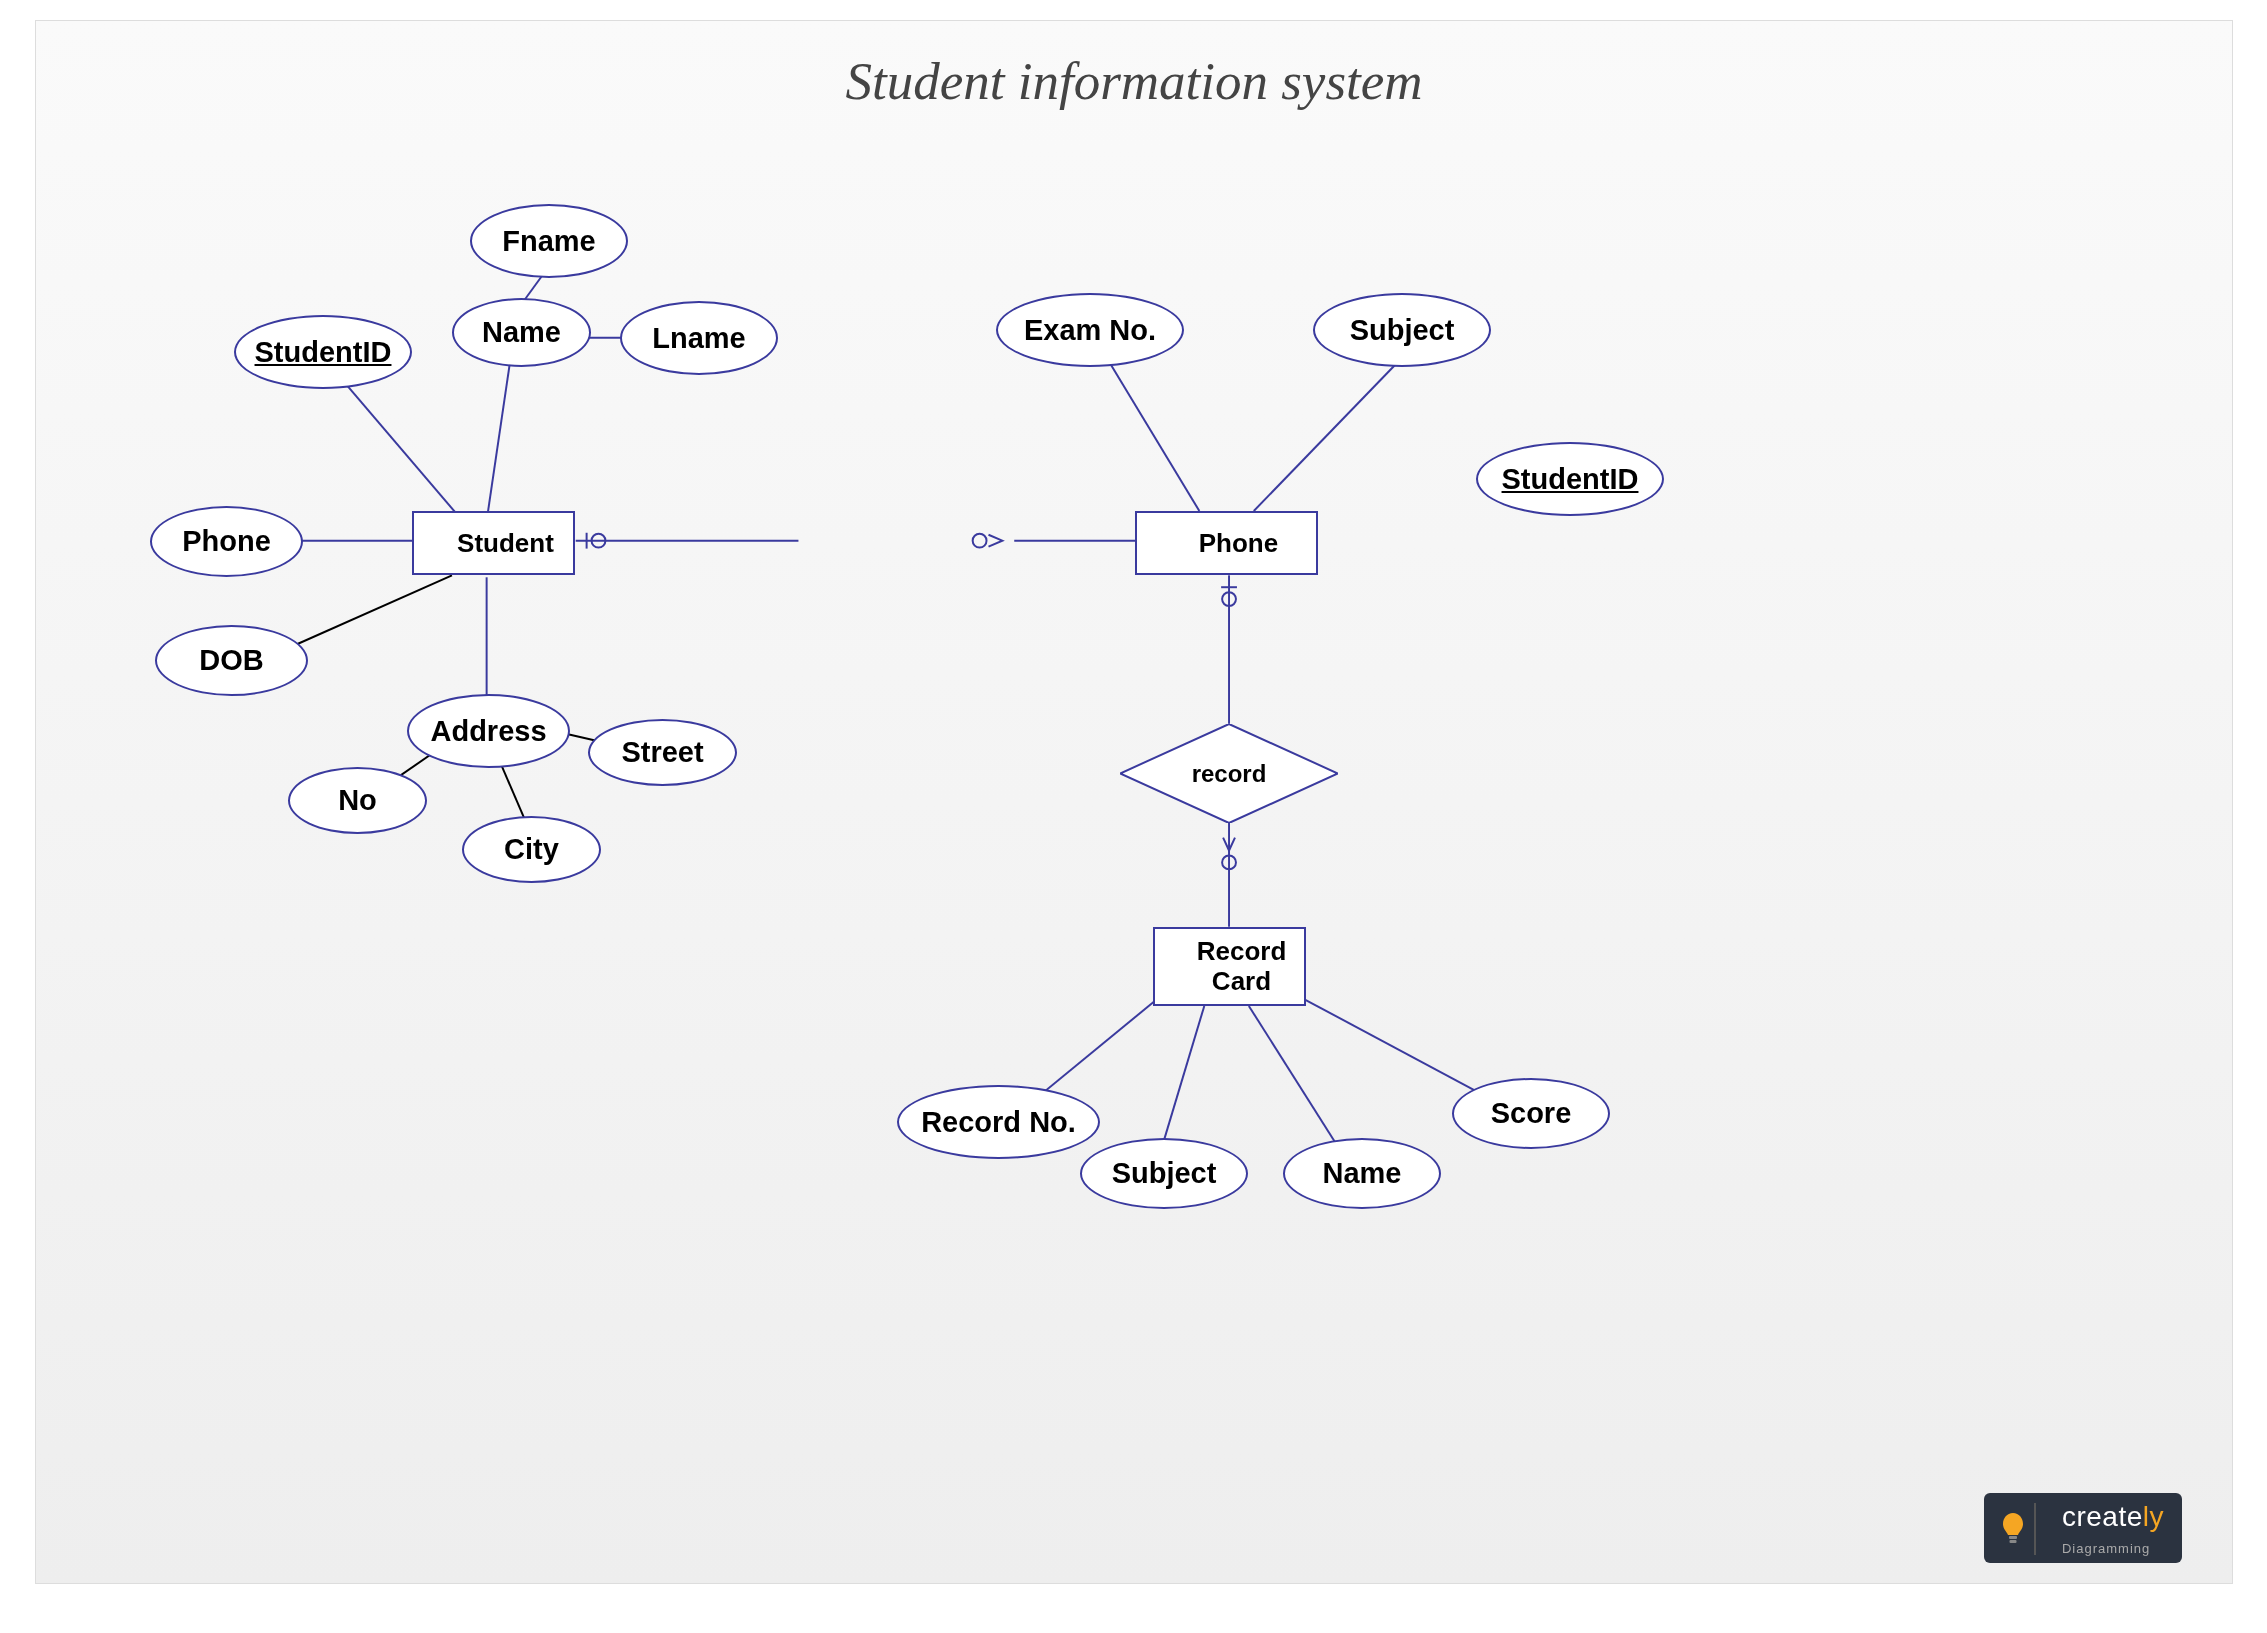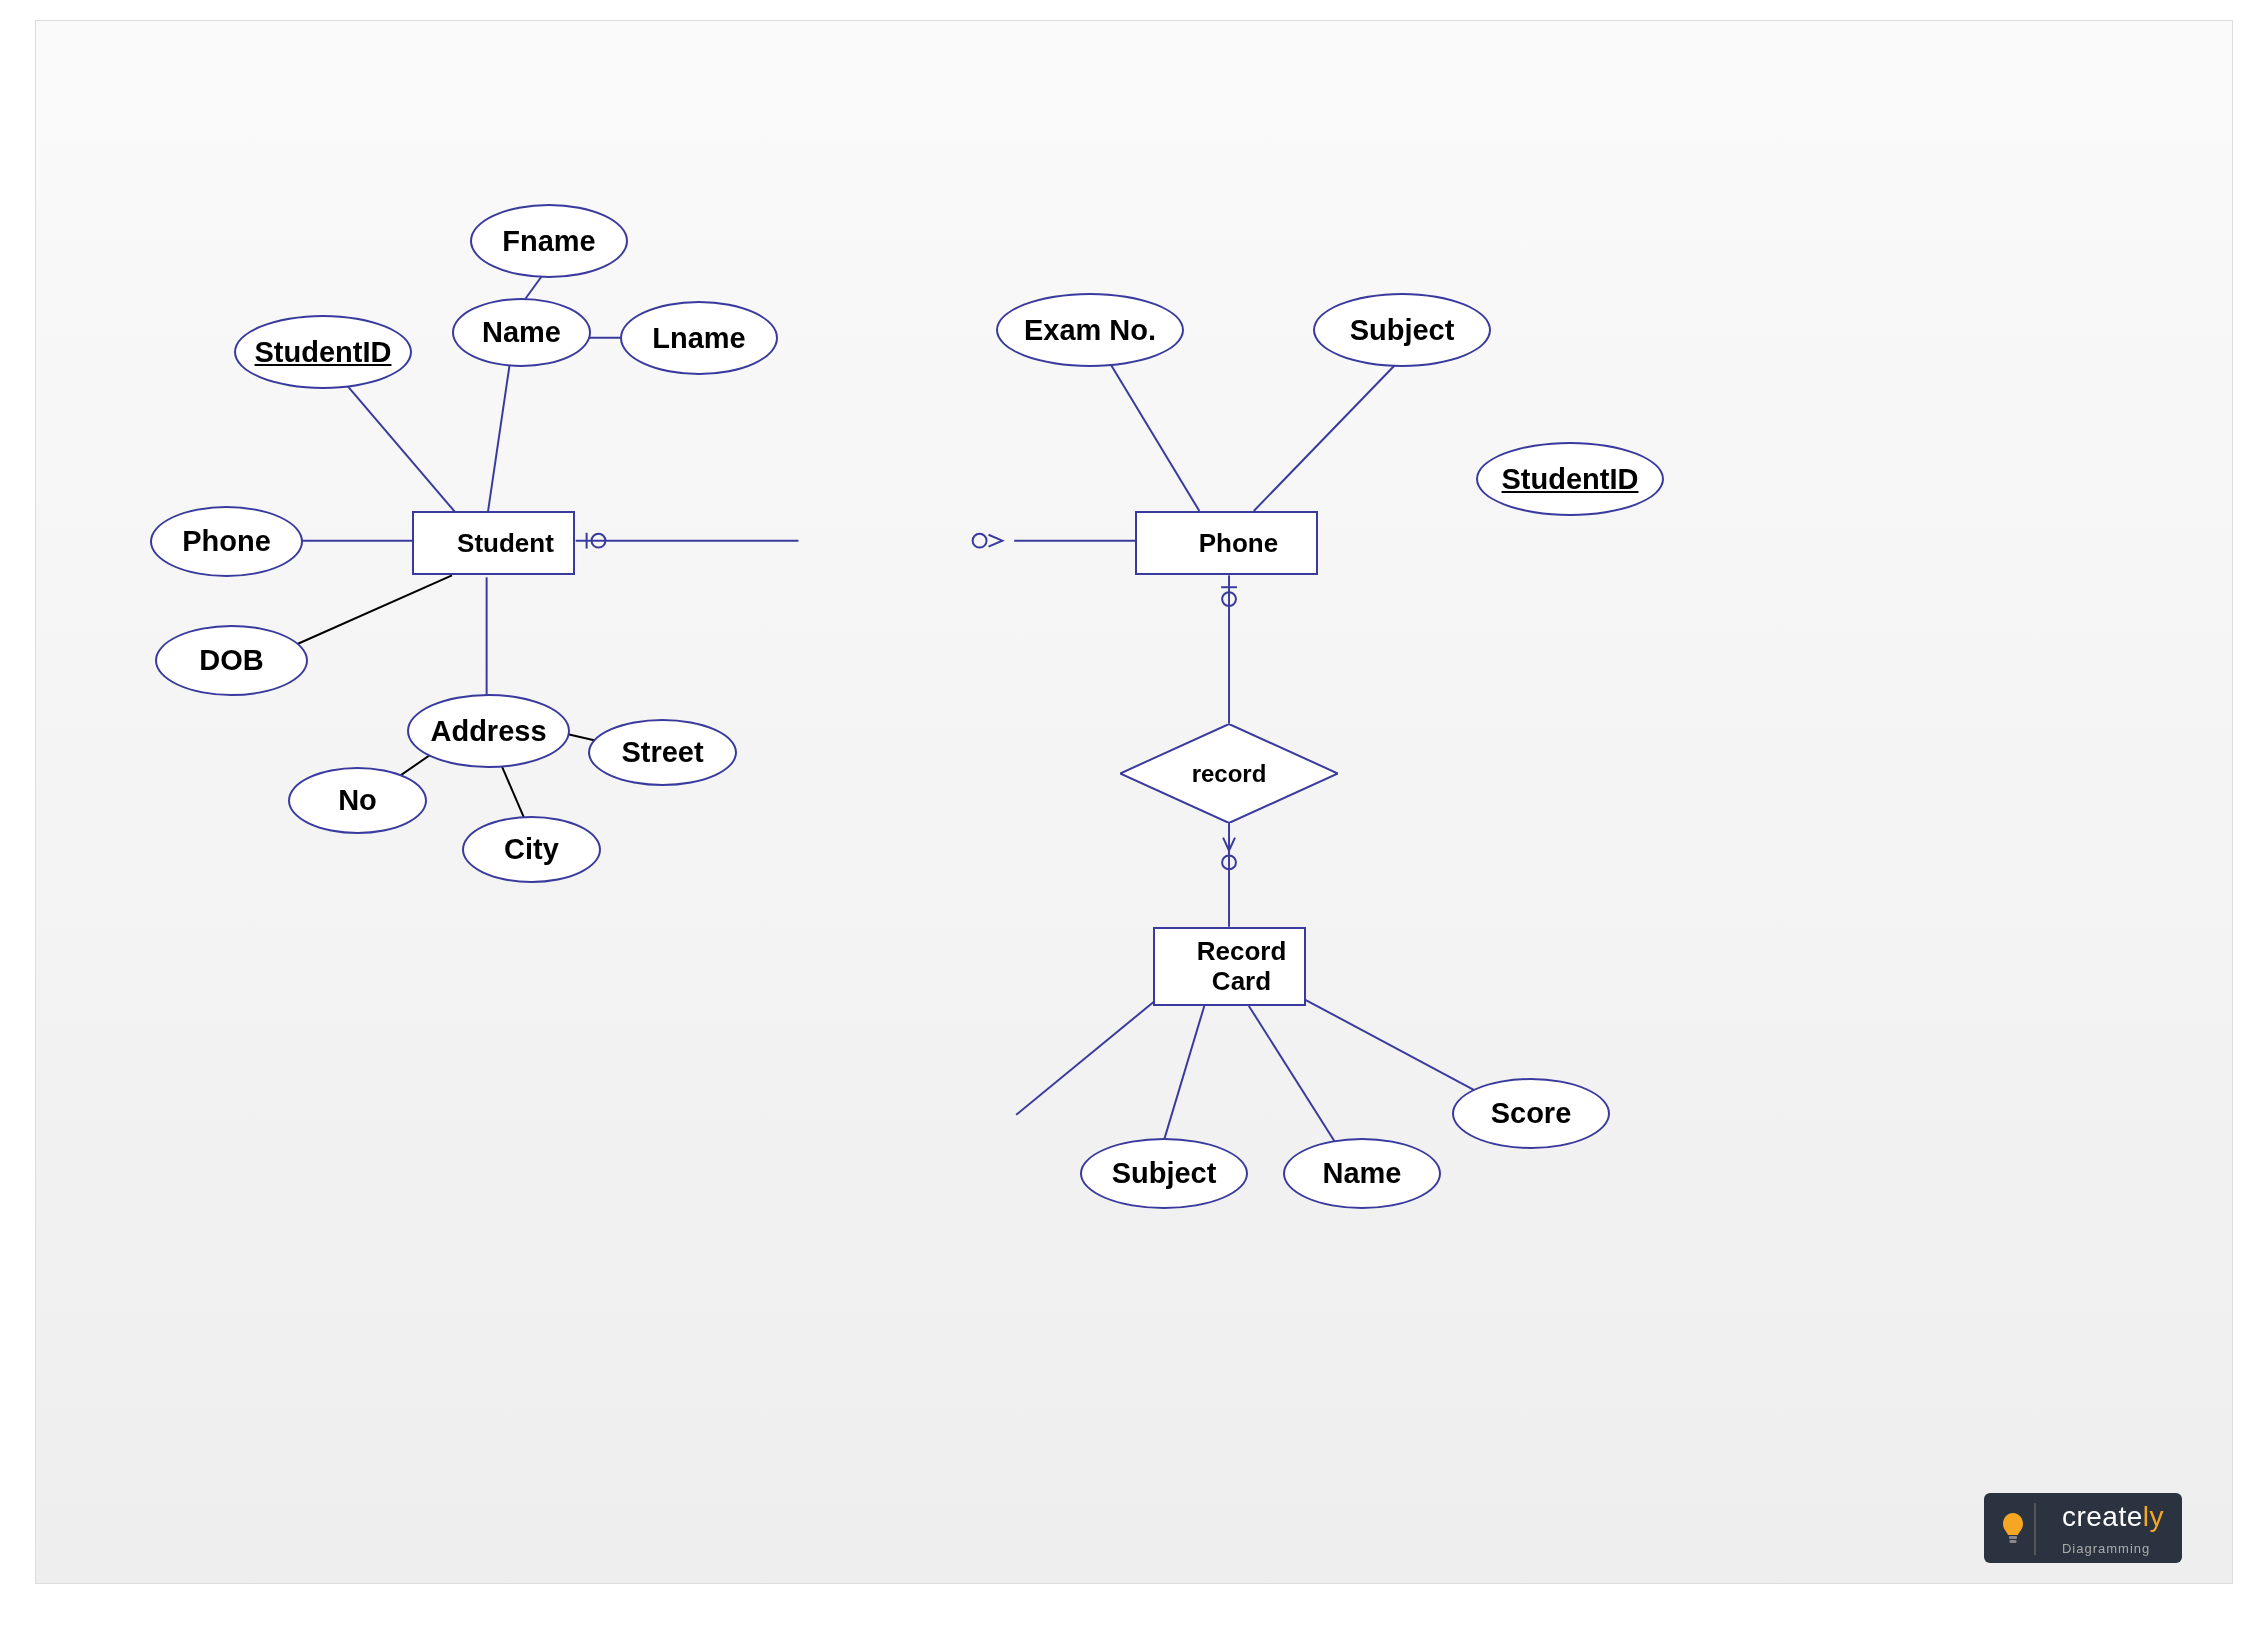--- a/index.html
+++ b/index.html
@@ -95,20 +95,21 @@
     .logo-text { display:flex; flex-direction:column; line-height:1; border-left: 2px solid #555; padding-left: 26px; }
     .logo-main { color:#fff; font-size:28px; font-weight:300; letter-spacing:0.5px; }
     .logo-main .ly { color:#f5a623; }
     .logo-sub { color:#aaa; font-size:13px; letter-spacing:1px; margin-top:11px; }
   </style>
 </head>
 <body>
 
 <div class="canvas">
 
+  <div class="title">Student information system</div>
 
   <svg class="lines" viewBox="0 0 2220 1580">
 
     <line x1="290" y1="340" x2="435" y2="510" stroke="#3a3a9e" stroke-width="2"></line>
     <line x1="480" y1="335" x2="455" y2="505" stroke="#3a3a9e" stroke-width="2"></line>
     <line x1="240" y1="525" x2="380" y2="525" stroke="#3a3a9e" stroke-width="2"></line>
     <line x1="240" y1="640" x2="420" y2="560" stroke="#000" stroke-width="2"></line>
 
     <line x1="520" y1="245" x2="480" y2="300" stroke="#3a3a9e" stroke-width="2"></line>
     <line x1="555" y1="320" x2="640" y2="320" stroke="#3a3a9e" stroke-width="2"></line>
@@ -171,20 +172,21 @@
   <div class="diamond" style="left:1084px; top:703px;">
     <svg width="218" height="99" viewBox="0 0 220 100">
       <polygon points="110,0 220,50 110,100 0,50" fill="#fff" stroke="#3a3a9e" stroke-width="2"></polygon>
     </svg>
     <div class="diamond-label">record</div>
   </div>
 
   <div class="rect" style="left:1117px; top:906px; width:153px; height:79px; white-space:pre-line; line-height:1.15;">Record
 Card</div>
 
+  <div class="ellipse" style="left:861px; top:1064px; width:203px; height:74px;">Record No.</div>
   <div class="ellipse" style="left:1044px; top:1117px; width:168px; height:71px;">Subject</div>
   <div class="ellipse" style="left:1247px; top:1117px; width:158px; height:71px;">Name</div>
   <div class="ellipse" style="left:1416px; top:1057px; width:158px; height:71px;">Score</div>
 
   <div class="logo">
     <div class="logo-bulb">
       <svg width="26" height="36" viewBox="0 0 26 36">
         <path d="M13 2 C7 2 3 7 3 13 C3 18 7 21 8 24 L18 24 C19 21 23 18 23 13 C23 7 19 2 13 2 Z" fill="#f5a623"></path>
         <rect x="9" y="25" width="8" height="3" rx="1" fill="#888"></rect>
         <rect x="9.5" y="29" width="7" height="3" rx="1" fill="#888"></rect>

